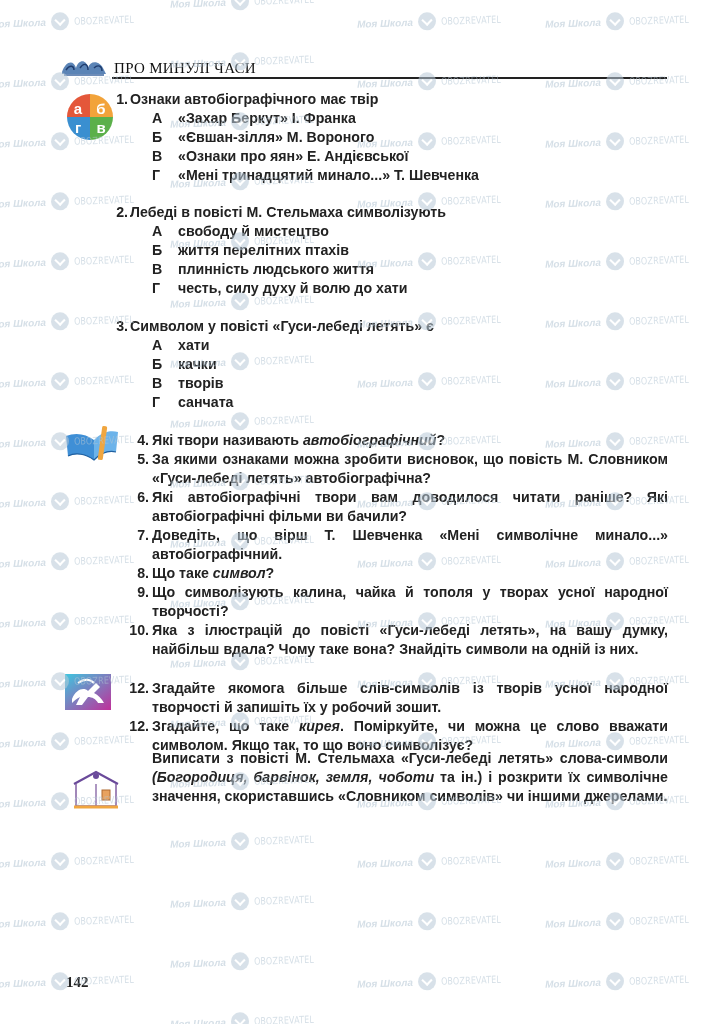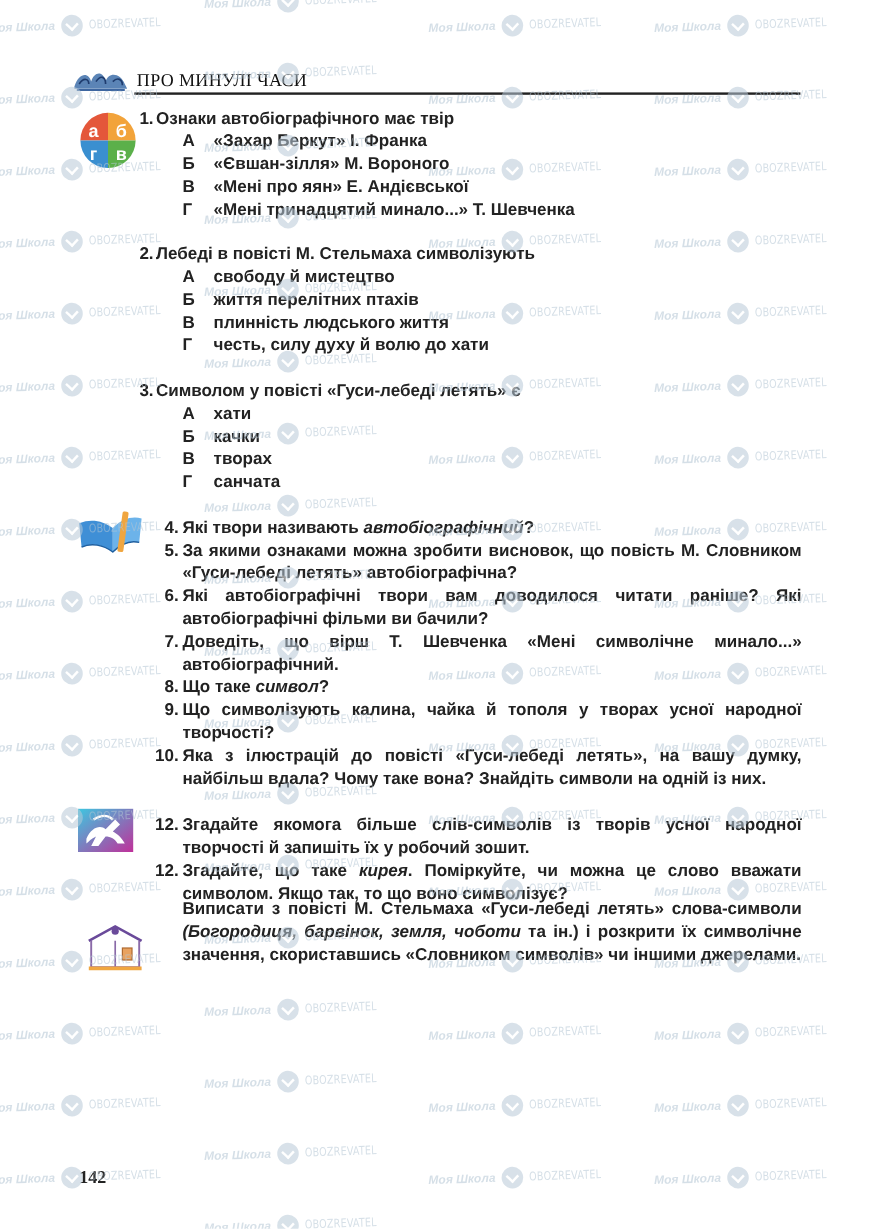--- a/index.html
+++ b/index.html
@@ -416,21 +416,21 @@
 <div class="opt" style="left:152px; top:109px;">
   <span class="letter">А</span>
     <span class="otext">«Захар Беркут» І. Франка</span>
 </div>
 <div class="opt" style="left:152px; top:128px;">
   <span class="letter">Б</span>
     <span class="otext">«Євшан-зілля» М. Вороного</span>
 </div>
 <div class="opt" style="left:152px; top:147px;">
   <span class="letter">В</span>
-    <span class="otext">«Мені про яян» Е. Андієвської</span>
+    <span class="otext">«Ознаки про яян» Е. Андієвської</span>
 </div>
 <div class="opt" style="left:152px; top:166px;">
   <span class="letter">Г</span>
     <span class="otext">«Мені тринадцятий минало...» Т. Шевченка</span>
 </div>
 
 <div class="q" style="left:100px; top:203px; width:560px;">
   <span class="num">2.</span>
   <span class="qtext">Лебеді в повісті М. Стельмаха символізують</span>
 </div>
@@ -458,21 +458,21 @@
 <div class="opt" style="left:152px; top:336px;">
   <span class="letter">А</span>
     <span class="otext">хати</span>
 </div>
 <div class="opt" style="left:152px; top:355px;">
   <span class="letter">Б</span>
     <span class="otext">качки</span>
 </div>
 <div class="opt" style="left:152px; top:374px;">
   <span class="letter">В</span>
-    <span class="otext">творах</span>
+    <span class="otext">творів</span>
 </div>
 <div class="opt" style="left:152px; top:393px;">
   <span class="letter">Г</span>
     <span class="otext">санчата</span>
 </div>
 
 <svg class="side-icon" style="left:64px; top:426px; width:56px; height:36px;" viewBox="0 0 56 36">
   <path d="M2 10 C12 6, 22 8, 30 14 L30 34 C22 28, 12 26, 4 30 Z" fill="#3f8fd6"></path>
   <path d="M30 14 C38 6, 46 4, 54 6 L52 26 C44 24, 36 28, 30 34 Z" fill="#6cb3ea"></path>
   <path d="M4 30 C12 26, 22 28, 30 34 C36 28, 44 24, 52 26" stroke="#1f5f9f" stroke-width="1.2" fill="none"></path>

